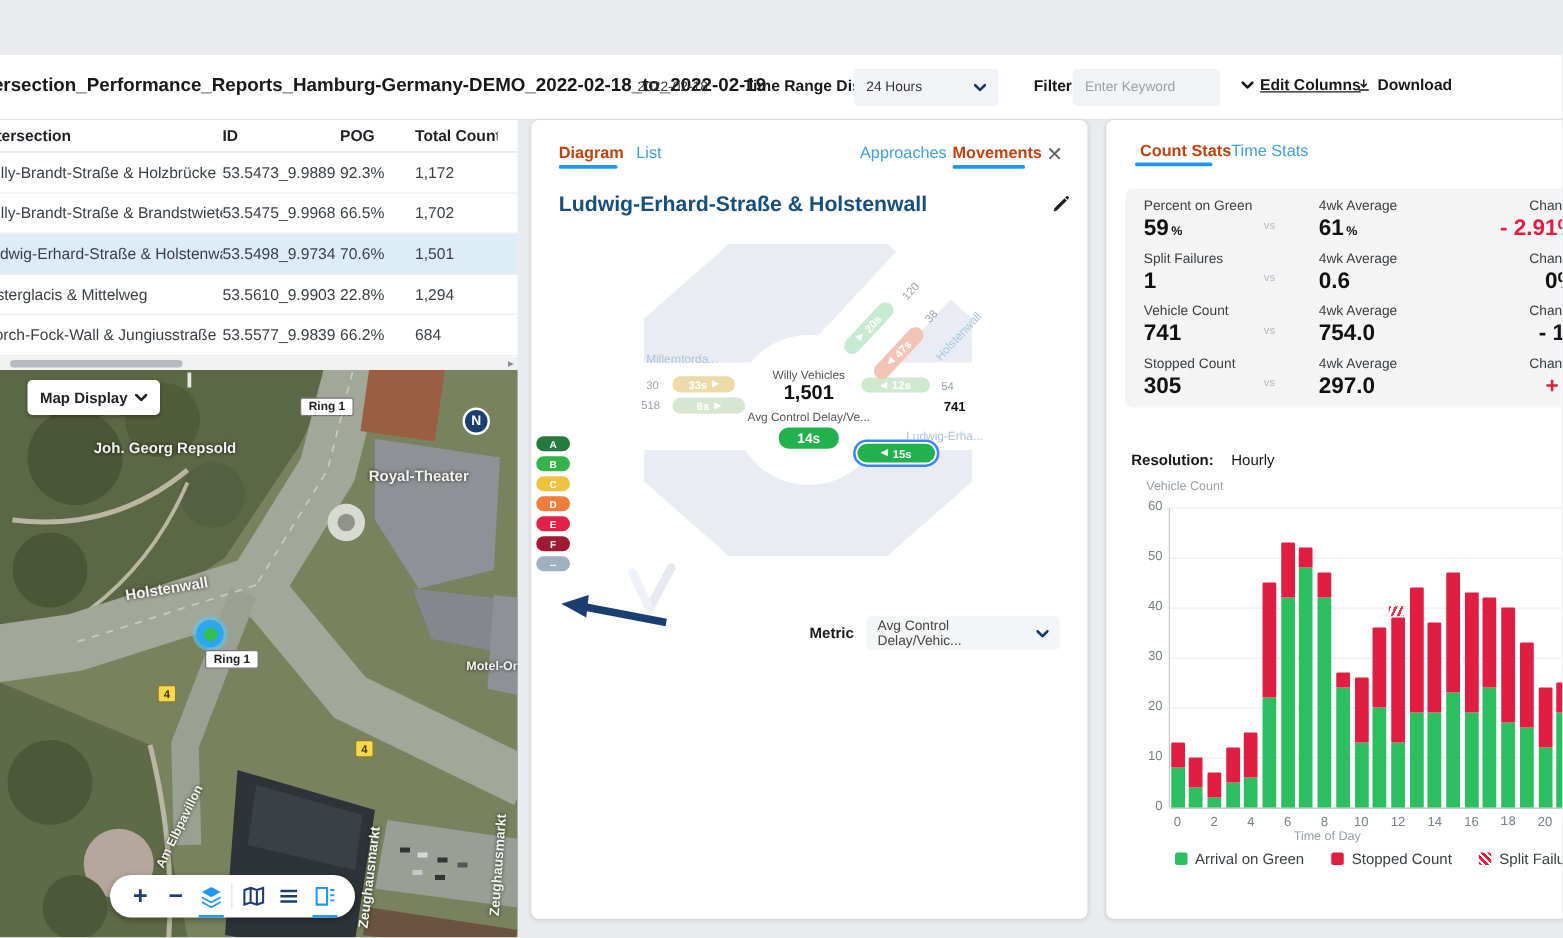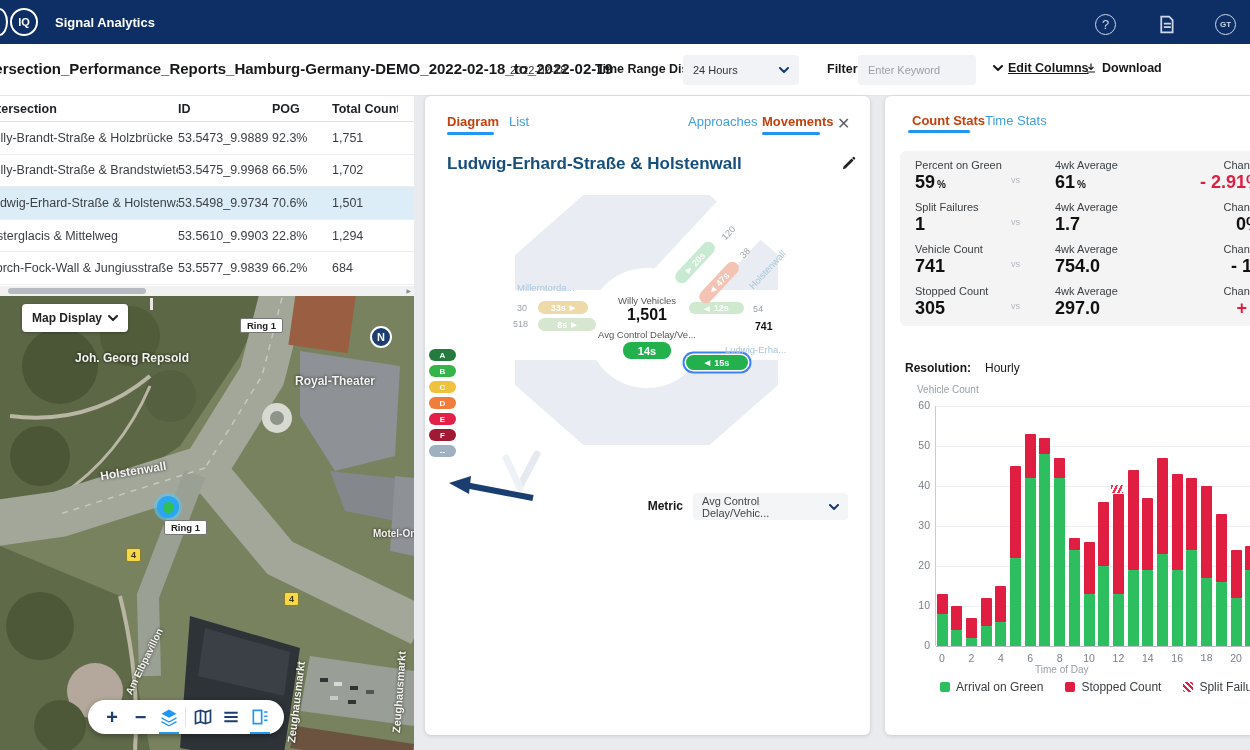--- a/index.html
+++ b/index.html
@@ -152,33 +152,20 @@
   .swatch { width:10px; height:10px; border-radius:2px; }
   .swatch.green { background:#2dbf5f; }
   .swatch.red { background:#e01e42; }
   .swatch.hatch { background:repeating-linear-gradient(45deg,#e01e42 0 2px,rgba(255,255,255,0) 2px 4px); }
 </style>
 </head>
 <body>
 
 <div class="page">
 
-  <div class="navbar">
-    <div class="logo-cut"></div>
-    <div class="logo-circle">IQ</div>
-    <div class="app-title">Signal Analytics</div>
-    <div class="nav-ic help-ic">?</div>
-    <div class="nav-ic doc-ic">
-      <svg width="21" height="21" viewBox="0 0 24 24" fill="none" stroke="#cfd9ea" stroke-width="2">
-        <path d="M6 3h9l4 4v14H6z"></path>
-          <path d="M9 11h8M9 15h8"></path>
-      </svg>
-    </div>
-    <div class="nav-ic avatar-ic">GT</div>
-  </div>
 
   <div class="toolbar">
     <div class="report-title">Intersection_Performance_Reports_Hamburg-Germany-DEMO_2022-02-18_to_2022-02-19</div>
     <div class="tb-date">2022-02-18</div>
     <div class="tb-label trd-label">Time Range Display</div>
     <div class="tb-select">
       <span>24 Hours</span>
       <span class="chev">
         <svg width="10" height="6" viewBox="0 0 10 6">
             <path d="M1 1l4 4 4-4" stroke="#163a6b" stroke-width="2" fill="none" stroke-linecap="round"></path>
@@ -213,21 +200,21 @@
         <div class="tc c-pog">POG</div>
         <div class="tc c-total">
           <span>Total Count</span>
         </div>
       </div>
       <div>
           <div class="trow">
             <div class="tc c-name">Willy-Brandt-Straße &amp; Holzbrücke</div>
             <div class="tc c-id">53.5473_9.9889</div>
             <div class="tc c-pog">92.3%</div>
-            <div class="tc c-total">1,751</div>
+            <div class="tc c-total">1,172</div>
           </div>
           <div class="trow">
             <div class="tc c-name">Willy-Brandt-Straße &amp; Brandstwiete</div>
             <div class="tc c-id">53.5475_9.9968</div>
             <div class="tc c-pog">66.5%</div>
             <div class="tc c-total">1,702</div>
           </div>
           <div class="trow selected">
             <div class="tc c-name">Ludwig-Erhard-Straße &amp; Holstenwall</div>
             <div class="tc c-id">53.5498_9.9734</div>
@@ -464,21 +451,21 @@
           </div>
         </div>
         <div class="stat-row">
           <div class="st-col st-col1">
             <div class="st-label">Split Failures</div>
             <div class="st-value">1</div>
           </div>
           <div class="st-vs">vs</div>
           <div class="st-col st-col2">
             <div class="st-label">4wk Average</div>
-            <div class="st-value">1.7</div>
+            <div class="st-value">0.6</div>
           </div>
           <div class="st-col st-col3">
             <div class="st-label">Change</div>
             <div class="st-value">0%</div>
           </div>
         </div>
         <div class="stat-row">
           <div class="st-col st-col1">
             <div class="st-label">Vehicle Count</div>
             <div class="st-value">741</div>

